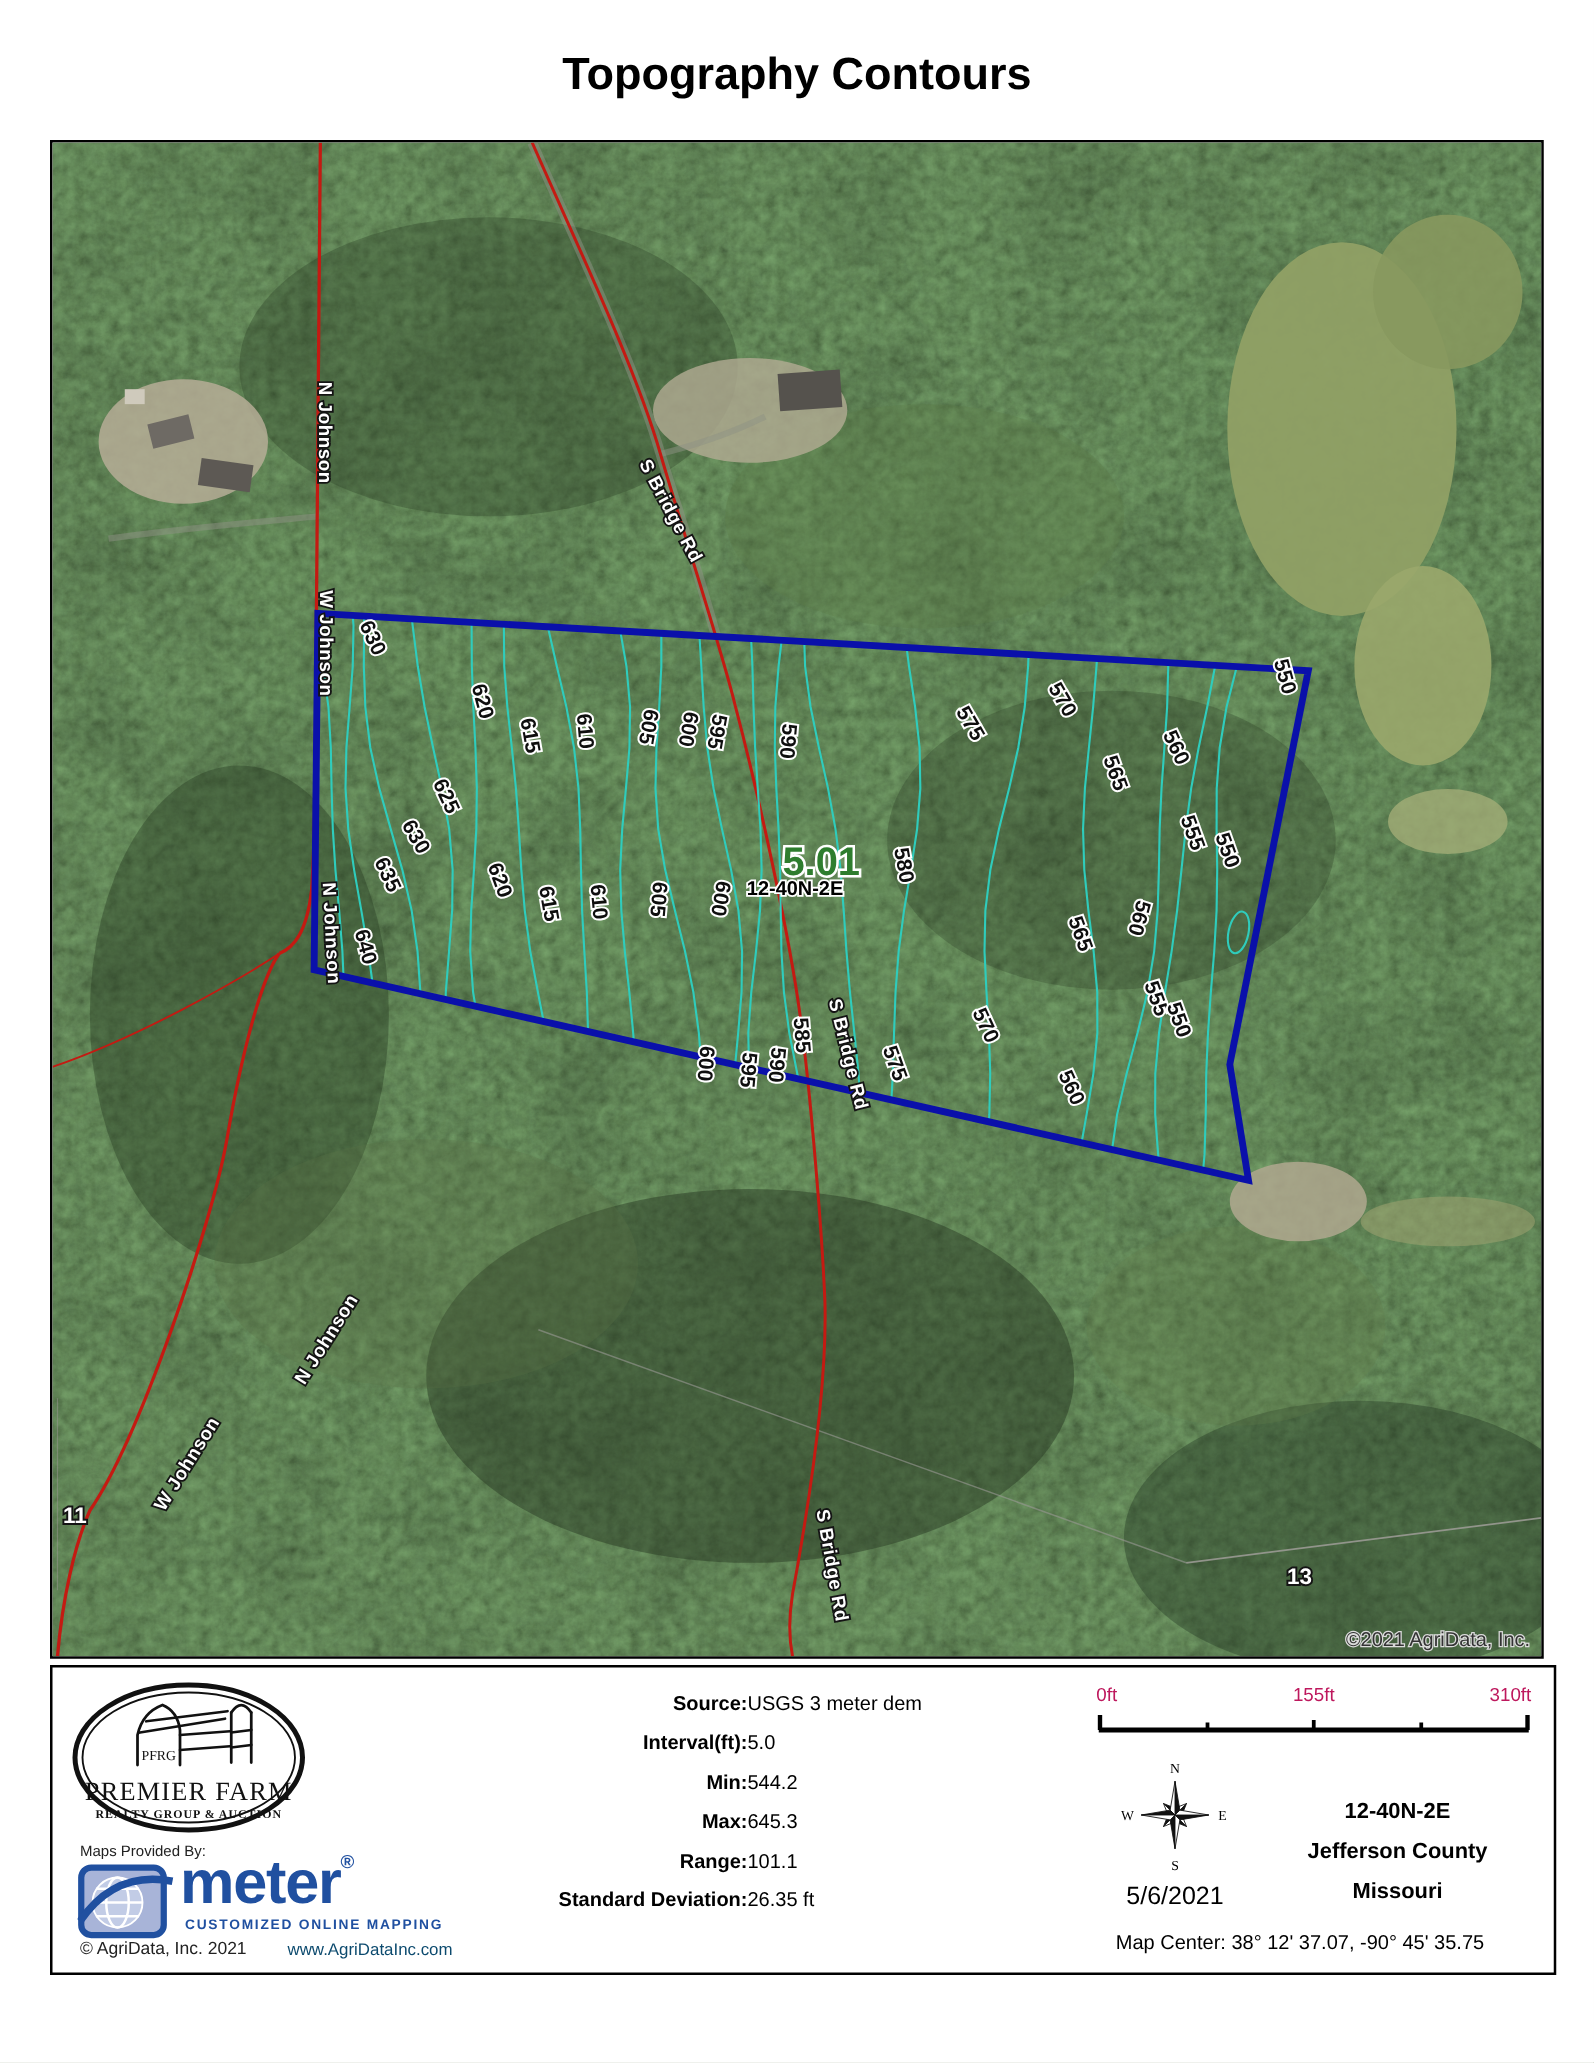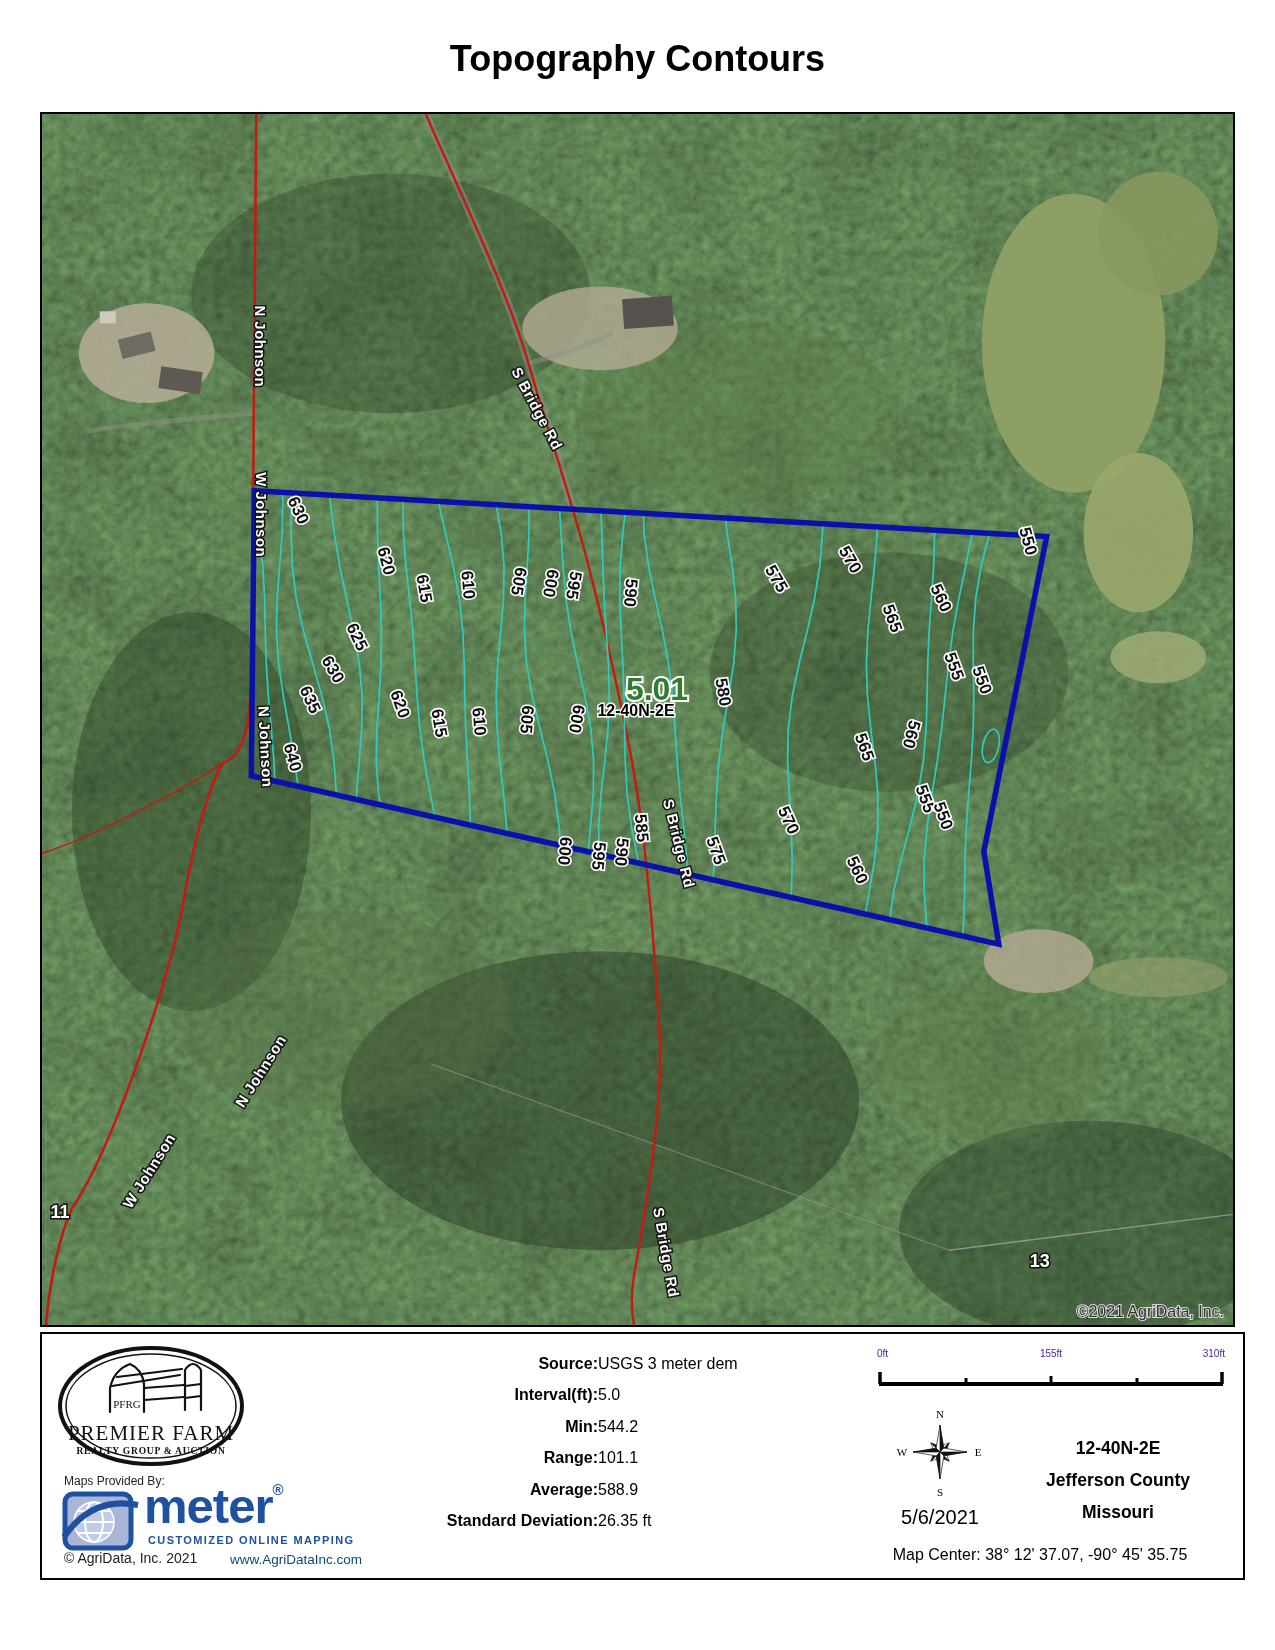--- a/index.html
+++ b/index.html
@@ -44,21 +44,21 @@
   .sur-word sup{font-size:15px;vertical-align:28px}
   .sur-tag{position:absolute;left:106px;top:200px;font-size:11px;font-weight:bold;
            color:var(--surety);letter-spacing:1.4px}
   .agri{position:absolute;left:22px;top:216px;font-size:14px;color:#222}
   .agriurl{position:absolute;left:188px;top:218px;font-size:13.5px;color:#0c4a6e}
   .stats{position:absolute;left:260px;top:14px;width:560px}
   .srow{display:flex;height:31.4px;line-height:31.4px;font-size:16px}
   .slabel{width:296px;text-align:right;font-weight:bold;color:#000}
   .svalue{margin-left:0;color:#000}
   .scalebar{position:absolute;left:835px;top:14px;width:348px;height:60px}
-  .sb-labels{position:relative;height:22px;font-size:10px;color:#4c1d95}
+  .sb-labels{position:relative;height:22px;font-size:15px;color:#be185d}
   .sb0{position:absolute;left:0;top:0}
   .sb1{position:absolute;left:50%;top:0;transform:translateX(-50%)}
   .sb2{position:absolute;right:0;top:0}
   .compass{position:absolute;left:852px;top:72px}
   .compass text{font-family:"Liberation Serif",serif;font-size:11px;fill:#000;text-anchor:middle}
   .date{position:absolute;left:836px;top:172px;width:124px;text-align:center;
         font-size:20px;color:#000}
   .trsblock{position:absolute;left:956px;top:98px;width:240px;text-align:center;
             font-size:17.5px;font-weight:bold;line-height:32px;color:#000}
   .mapcenter{position:absolute;left:718px;top:212px;width:560px;text-align:center;
@@ -260,26 +260,26 @@
         </div>
         <div class="srow">
           <span class="slabel">Interval(ft):</span>
           <span class="svalue">5.0</span>
         </div>
         <div class="srow">
           <span class="slabel">Min:</span>
           <span class="svalue">544.2</span>
         </div>
         <div class="srow">
+          <span class="slabel">Max:</span>
+          <span class="svalue">645.3</span>
+        </div>
+        <div class="srow">
           <span class="slabel">Range:</span>
           <span class="svalue">101.1</span>
-        </div>
-        <div class="srow">
-          <span class="slabel">Average:</span>
-          <span class="svalue">588.9</span>
         </div>
         <div class="srow">
           <span class="slabel">Standard Deviation:</span>
           <span class="svalue">26.35 ft</span>
         </div>
       </div>
 
     <div class="scalebar">
       <div class="sb-labels">
         <span class="sb0">0ft</span>

